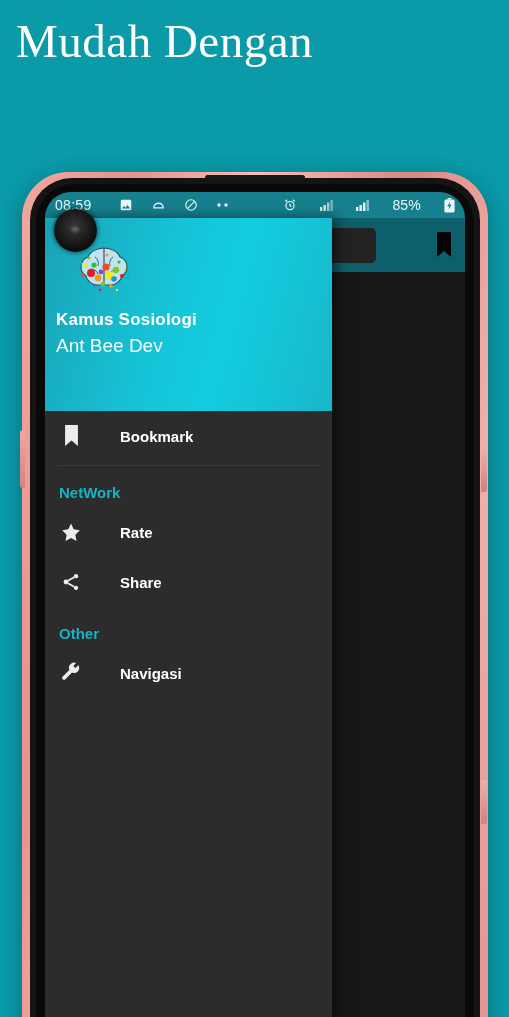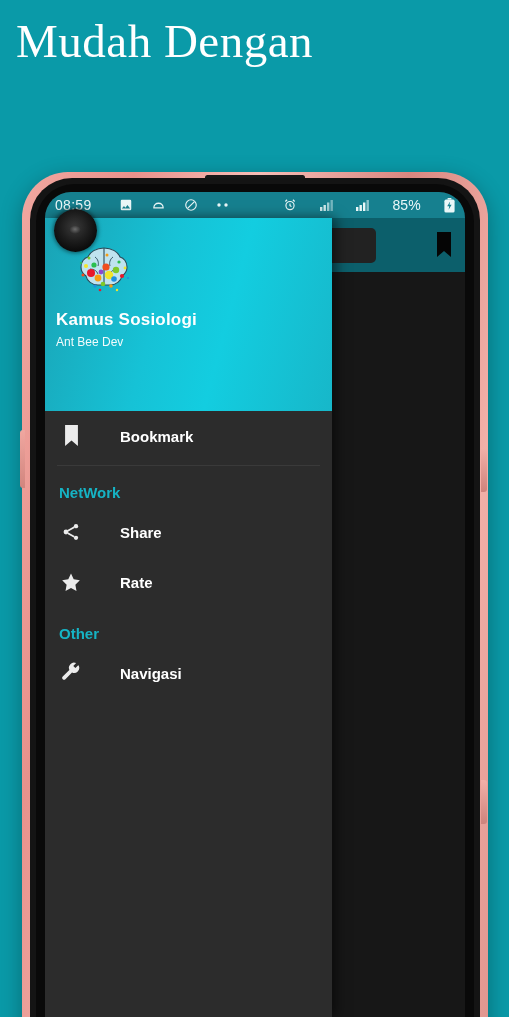--- a/index.html
+++ b/index.html
@@ -184,21 +184,21 @@
     color: #ffffff;
     font-size: 17px;
     font-weight: bold;
     letter-spacing: 0.2px;
   }
   .app-subtitle {
     position: absolute;
     left: 11px;
     top: 117px;
     color: #f2fbfc;
-    font-size: 12px;
+    font-size: 19px;
     text-align: center;
   }
 
   .menu-list { position: relative; }
   .menu-item {
     position: relative;
     display: flex;
     align-items: center;
     height: 50px;
     padding-left: 10px;
@@ -388,40 +388,40 @@
           </span>
           <span class="menu-label">Bookmark</span>
         </div>
 
         <div class="divider"></div>
 
         <div class="section-header">NetWork</div>
 
         <div class="menu-item">
           <span class="menu-icon">
+            <svg width="22" height="21" viewBox="0 0 24 24" fill="#ececec">
+                <path d="M12 1.8l3.1 6.6 7 1-5.1 5.1 1.3 7.2L12 18.3l-6.3 3.4L7 14.5 1.9 9.4l7-1z"></path>
+              </svg>
+          </span>
+          <span class="menu-label">Rate</span>
+        </div>
+
+        <div class="menu-item">
+          <span class="menu-icon">
             <svg width="20" height="20" viewBox="0 0 24 24" fill="none" stroke="#ececec" stroke-width="2.1">
               <circle cx="18" cy="5" r="2.6" fill="#ececec" stroke="none"></circle>
               <circle cx="18" cy="19" r="2.6" fill="#ececec" stroke="none"></circle>
               <circle cx="6" cy="12" r="2.9" fill="#ececec" stroke="none"></circle>
               <line x1="8.3" y1="10.6" x2="15.8" y2="6.3"></line>
               <line x1="8.3" y1="13.4" x2="15.8" y2="17.7"></line>
             </svg>
           </span>
           <span class="menu-label">Share</span>
         </div>
 
-        <div class="menu-item">
-          <span class="menu-icon">
-            <svg width="22" height="21" viewBox="0 0 24 24" fill="#ececec">
-                <path d="M12 1.8l3.1 6.6 7 1-5.1 5.1 1.3 7.2L12 18.3l-6.3 3.4L7 14.5 1.9 9.4l7-1z"></path>
-              </svg>
-          </span>
-          <span class="menu-label">Rate</span>
-        </div>
-
         <div class="section-header">Other</div>
 
         <div class="menu-item">
           <span class="menu-icon">
             <svg width="22" height="22" viewBox="0 0 24 24" fill="#ececec">
               <path d="M20.5 4.1a5.6 5.6 0 0 1-7.4 7.4l-7.2 7.2a2 2 0 0 1-2.9-2.9l7.2-7.2A5.6 5.6 0 0 1 17.6 1.2l-3.1 3.1 2.3 2.3 3.1-3.1c.3.2.5.4.6.6z"></path>
             </svg>
           </span>
           <span class="menu-label">Navigasi</span>
         </div>

